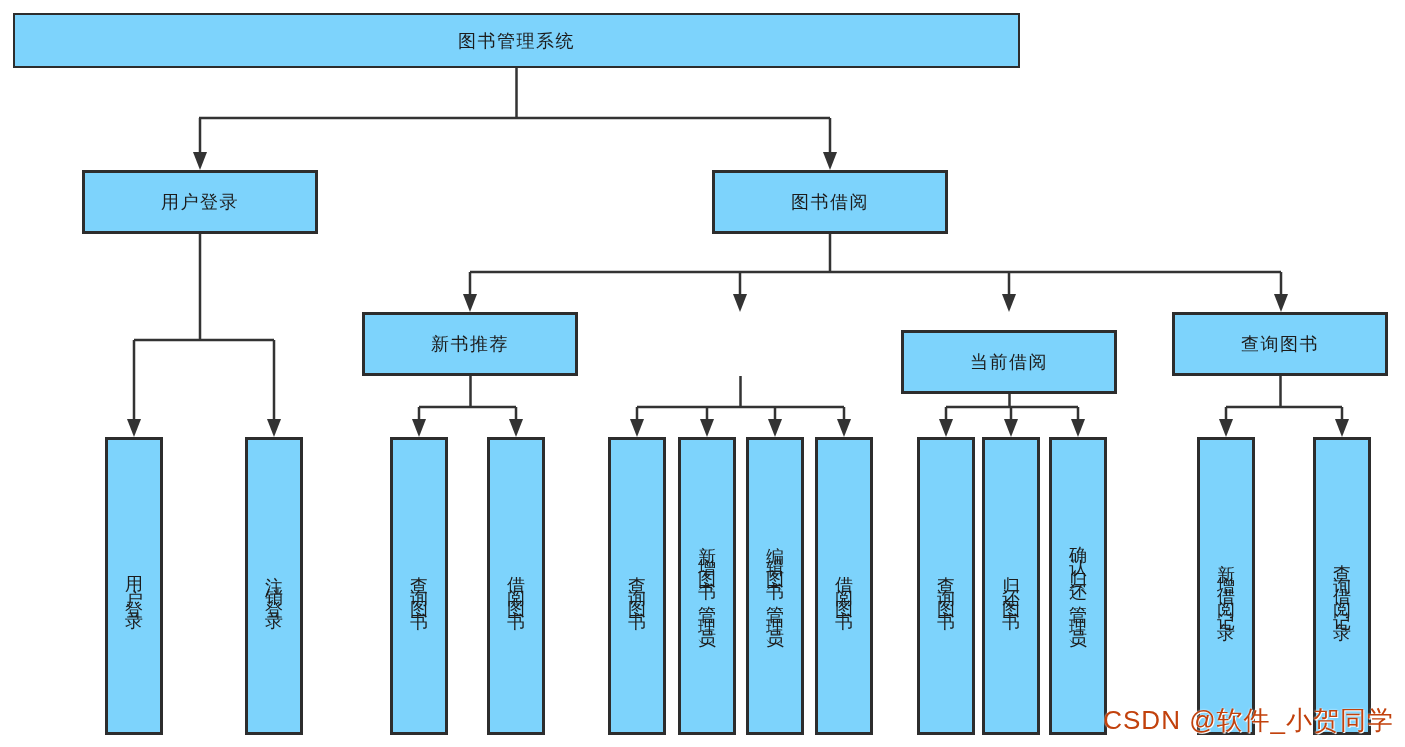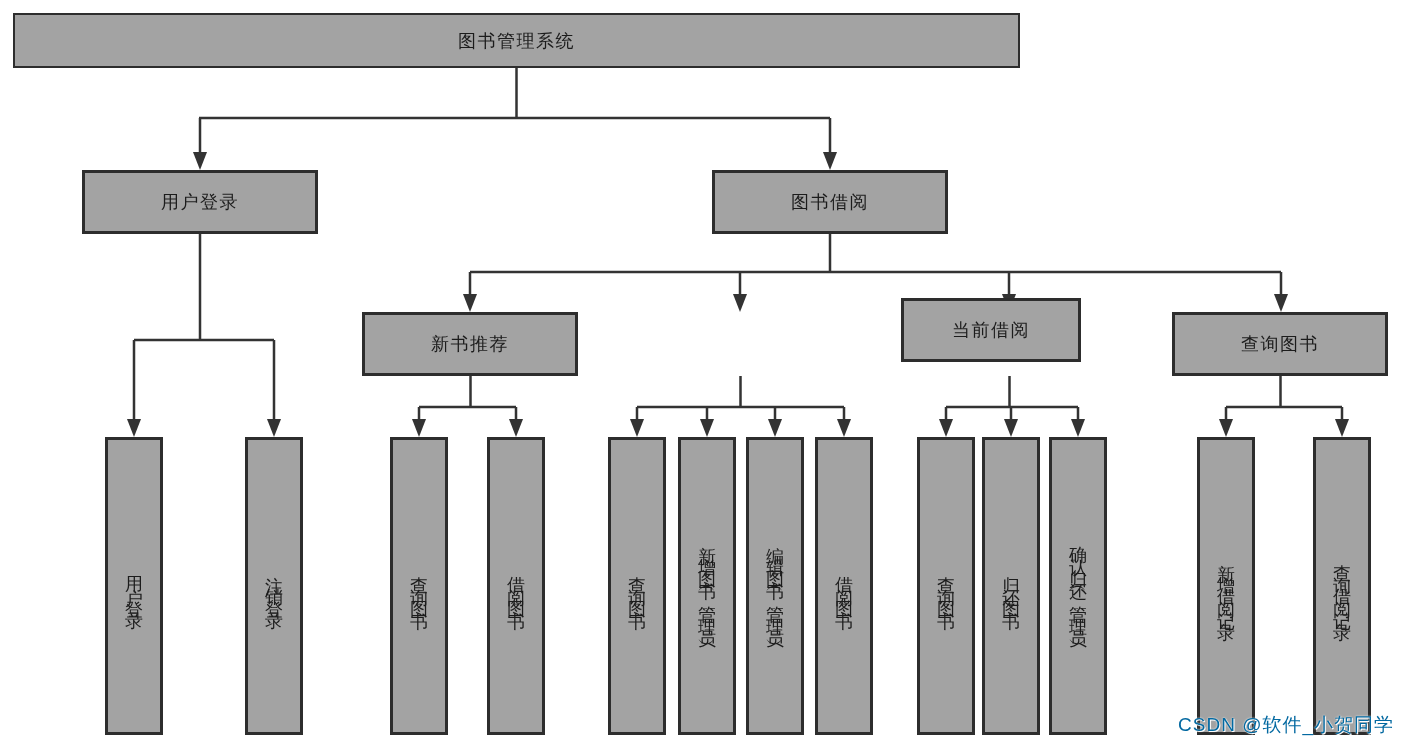--- a/index.html
+++ b/index.html
@@ -8,21 +8,21 @@
     width: 1405px;
     height: 747px;
     background: #ffffff;
     font-family: "Liberation Sans", sans-serif;
     overflow: hidden;
   }
   .wires { position: absolute; left: 0; top: 0; width: 1405px; height: 747px; }
   .box {
     position: absolute;
     box-sizing: border-box;
-    background: #a3a3a3;
+    background: #7dd3fc;
     border: 3px solid #2d2d2d;
     display: flex;
     align-items: center;
     justify-content: center;
     color: #1c1c1c;
   }
   .box.root { border-width: 2px; }
   .box .label {
     font-size: 18px;
     letter-spacing: 1.5px;
@@ -32,22 +32,22 @@
     writing-mode: vertical-rl;
     text-orientation: mixed;
     letter-spacing: 12px;
     line-height: 1;
     white-space: nowrap;
   }
   .watermark {
     position: absolute;
     right: 11px;
     bottom: 9px;
-    font-size: 19px;
-    color: #0369a1;
+    font-size: 26px;
+    color: #c2410c;
     letter-spacing: 1px;
     text-shadow: 0 0 2px #ffffff, 1px 1px 0 #ffffff;
     z-index: 5;
     white-space: nowrap;
   }
 </style>
 </head>
 <body>
 
 <div class="canvas">
@@ -116,21 +116,21 @@
   <div class="box" style="left:82px; top:170px; width:236px; height:64px;">
     <span class="label">用户登录</span>
   </div>
   <div class="box" style="left:712px; top:170px; width:236px; height:64px;">
     <span class="label">图书借阅</span>
   </div>
 
   <div class="box" style="left:362px; top:312px; width:216px; height:64px;">
     <span class="label">新书推荐</span>
   </div>
-  <div class="box" style="left:901px; top:298px; width:180px; height:64px;">
+  <div class="box" style="left:901px; top:330px; width:216px; height:64px;">
     <span class="label">当前借阅</span>
   </div>
   <div class="box" style="left:1172px; top:312px; width:216px; height:64px;">
     <span class="label">查询图书</span>
   </div>
 
   <div class="box vbox" style="left:105px; top:437px; width:58px; height:298px;">
     <span class="label">用户登录</span>
   </div>
   <div class="box vbox" style="left:245px; top:437px; width:58px; height:298px;">

